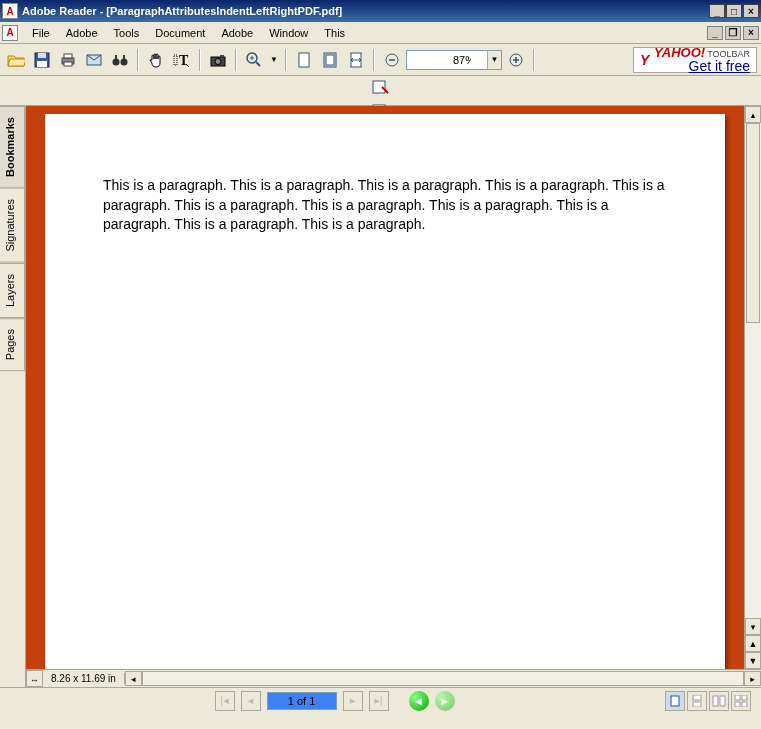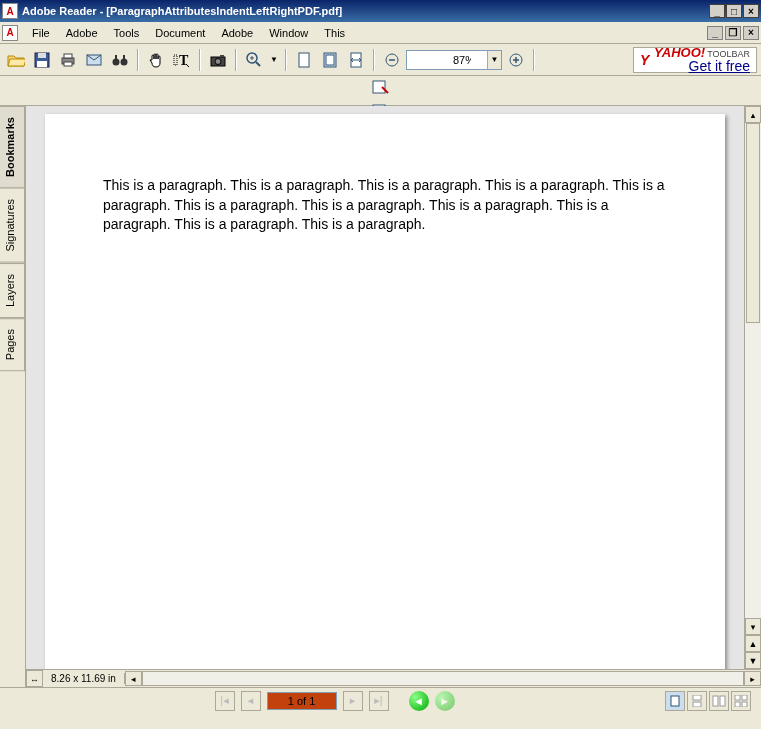--- a/index.html
+++ b/index.html
@@ -31,39 +31,39 @@
 
 .ebooks-btn { display: flex; align-items: center; border: 1px solid transparent; padding: 2px 6px; cursor: pointer; gap: 4px; }
 
 .workspace { display: flex; height: 581px; background: #ece9d8; }
 .nav-pane { width: 26px; background: #ece9d8; border-right: 1px solid #aca899; display: flex; flex-direction: column; }
 .nav-tab { flex: 0 0 auto; writing-mode: vertical-rl; transform: rotate(180deg); padding: 10px 4px; border: 1px solid #aca899; border-right: none; background: #ece9d8; margin-top: 0; cursor: pointer; font-size: 11px; text-align: center; }
 .nav-tab.active { font-weight: bold; background: #e0ddd0; }
 
 .doc-area { flex: 1; display: flex; flex-direction: column; background: #808080; position: relative; }
 .doc-scroll { flex: 1; display: flex; overflow: hidden; position: relative; }
-.page-container { flex: 1; background: #e5e5e5; display: flex; justify-content: center; padding-top: 8px; overflow: hidden; }
+.page-container { flex: 1; background: #c2410c; display: flex; justify-content: center; padding-top: 8px; overflow: hidden; }
 .page { width: 680px; height: 560px; background: #fff; box-shadow: 2px 2px 4px rgba(0,0,0,0.4); padding: 62px 58px; }
 .page p { font-family: Arial, sans-serif; font-size: 14px; line-height: 1.4; color: #000; }
 
 .vscroll { width: 17px; background: #ece9d8; border-left: 1px solid #aca899; display: flex; flex-direction: column; }
 .scroll-btn { height: 17px; background: #ece9d8; border: 1px solid #aca899; display: flex; align-items: center; justify-content: center; font-size: 9px; cursor: pointer; }
 .scroll-track { flex: 1; background: #f0f0e8; position: relative; }
 .scroll-thumb { position: absolute; left: 1px; right: 1px; top: 0; height: 200px; background: #ece9d8; border: 1px solid #aca899; }
 
 .doc-statusbar { height: 18px; background: #ece9d8; border-top: 1px solid #aca899; display: flex; align-items: center; font-size: 10px; }
 .doc-statusbar .dim-box { padding: 0 8px; border-right: 1px solid #aca899; }
 .hscroll { flex: 1; display: flex; align-items: center; height: 17px; }
 .hscroll .scroll-btn { width: 17px; height: 15px; }
 .hscroll .scroll-track { flex: 1; height: 15px; background: #f0f0e8; border: 1px solid #aca899; }
 
 .bottom-statusbar { height: 26px; background: #ece9d8; border-top: 1px solid #aca899; display: flex; align-items: center; justify-content: center; gap: 6px; padding: 0 10px; }
 .nav-btn { width: 20px; height: 20px; border: 1px solid #aca899; background: #ece9d8; display: flex; align-items: center; justify-content: center; cursor: pointer; font-size: 11px; color: #555; }
 .nav-btn.disabled { color: #bbb; cursor: default; }
-.page-box { border: 1px solid #7f9db9; background: #c2410c; width: 70px; height: 18px; text-align: center; font-size: 11px; padding: 1px; }
+.page-box { border: 1px solid #7f9db9; background: #3b82f6; width: 70px; height: 18px; text-align: center; font-size: 11px; padding: 1px; }
 .view-btns { margin-left: auto; display: flex; gap: 2px; }
 .circle-btn { width: 20px; height: 20px; border-radius: 10px; display: flex; align-items: center; justify-content: center; cursor: pointer; font-size: 12px; font-weight: bold; }
 .circle-green { background: radial-gradient(circle at 30% 30%, #8f8, #0a0); color: #fff; }
 
 svg { display: block; }
 </style>
 </head>
 <body>
 
 <div class="titlebar">

